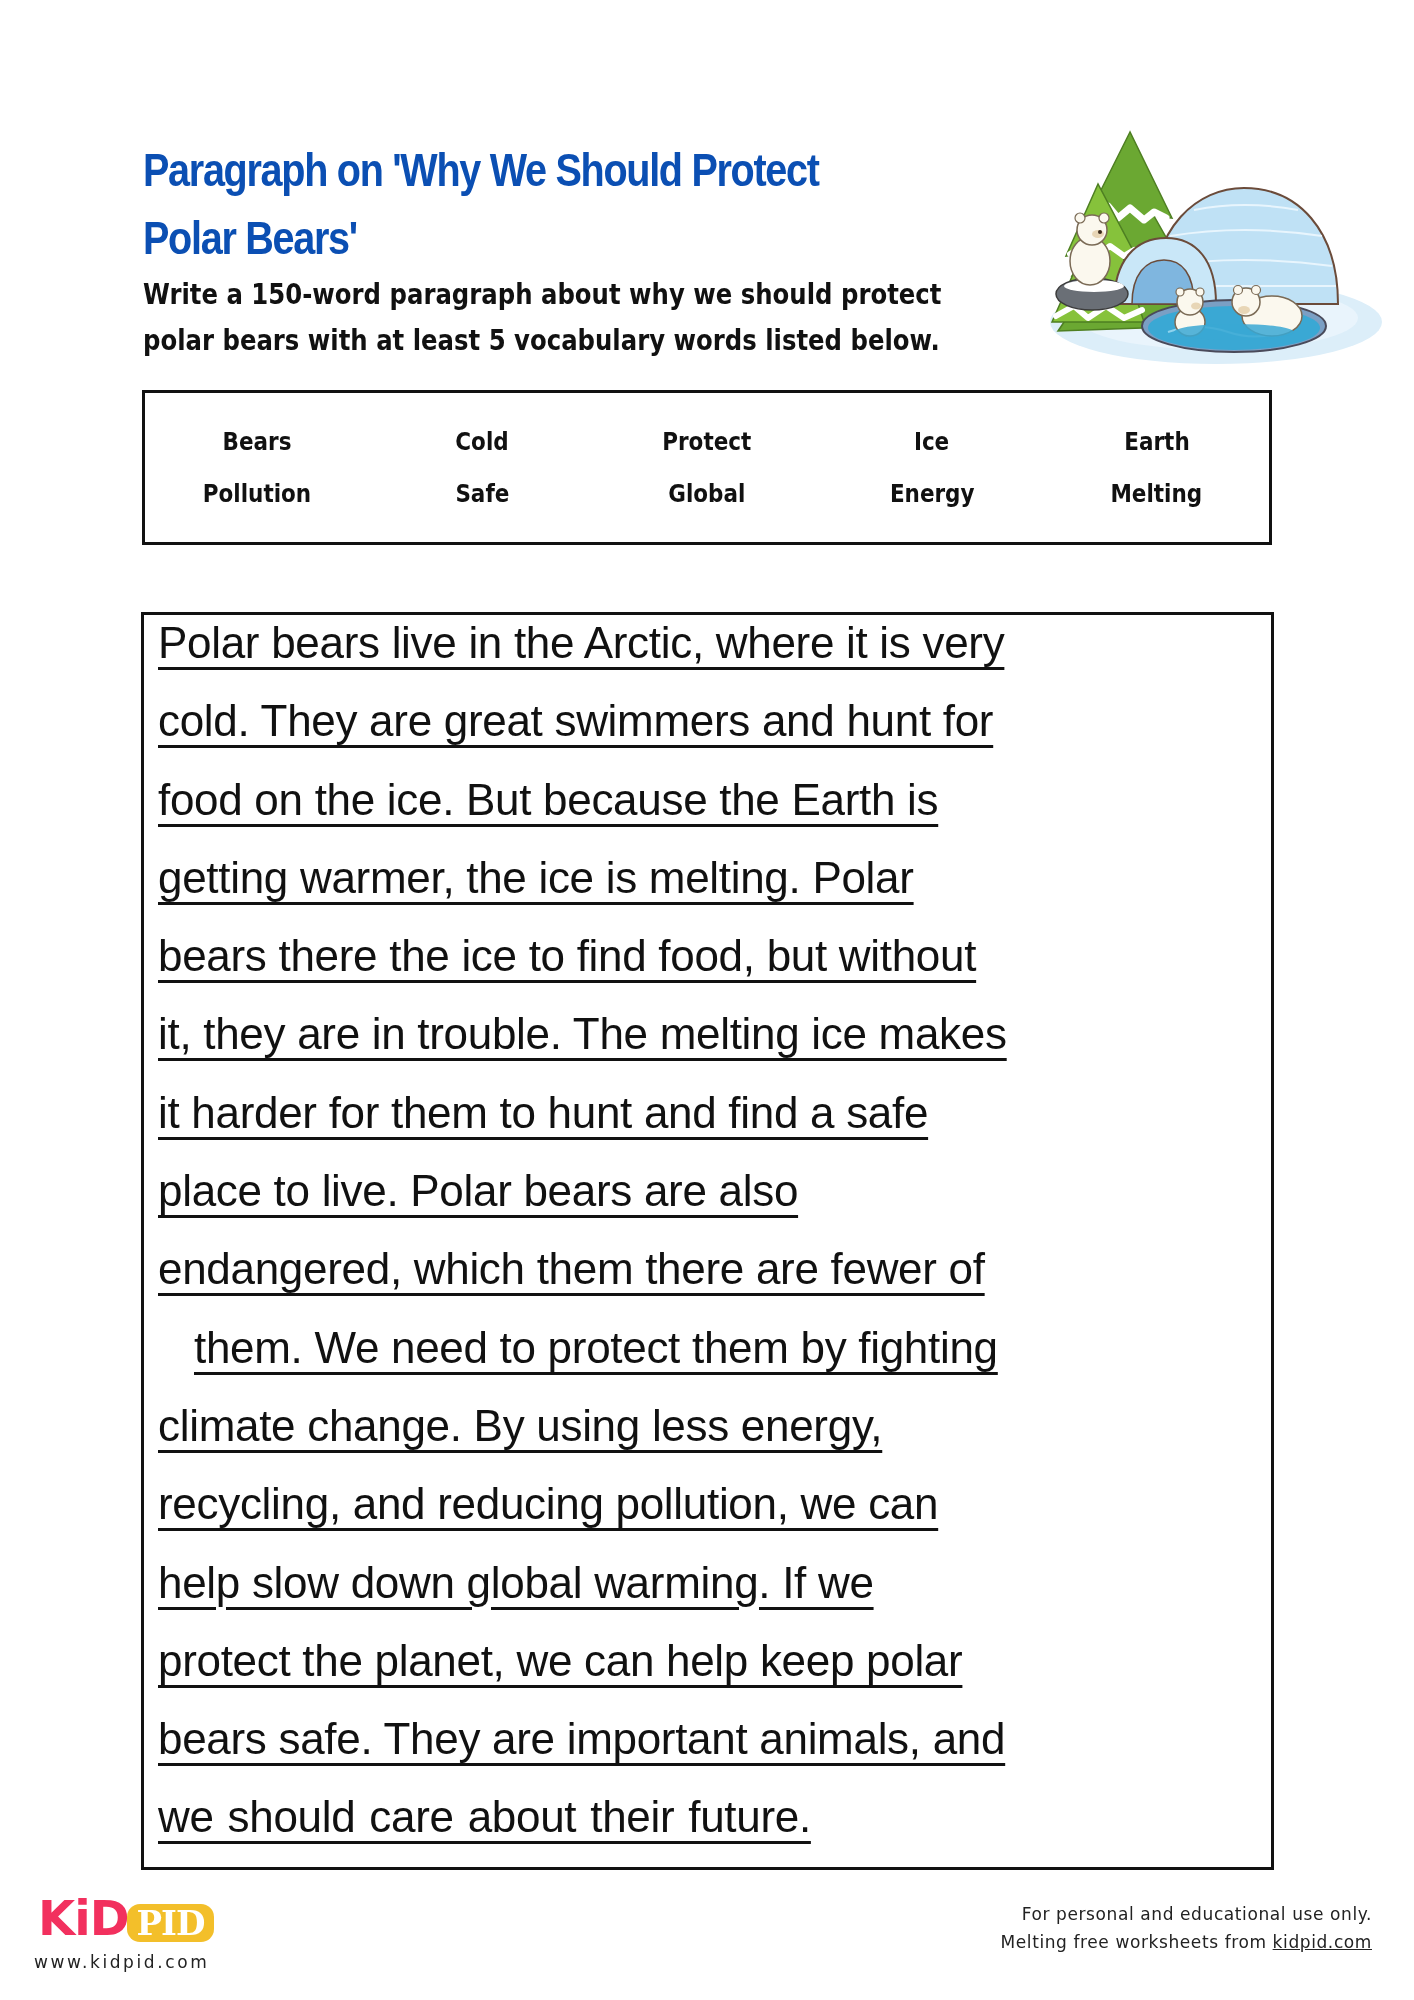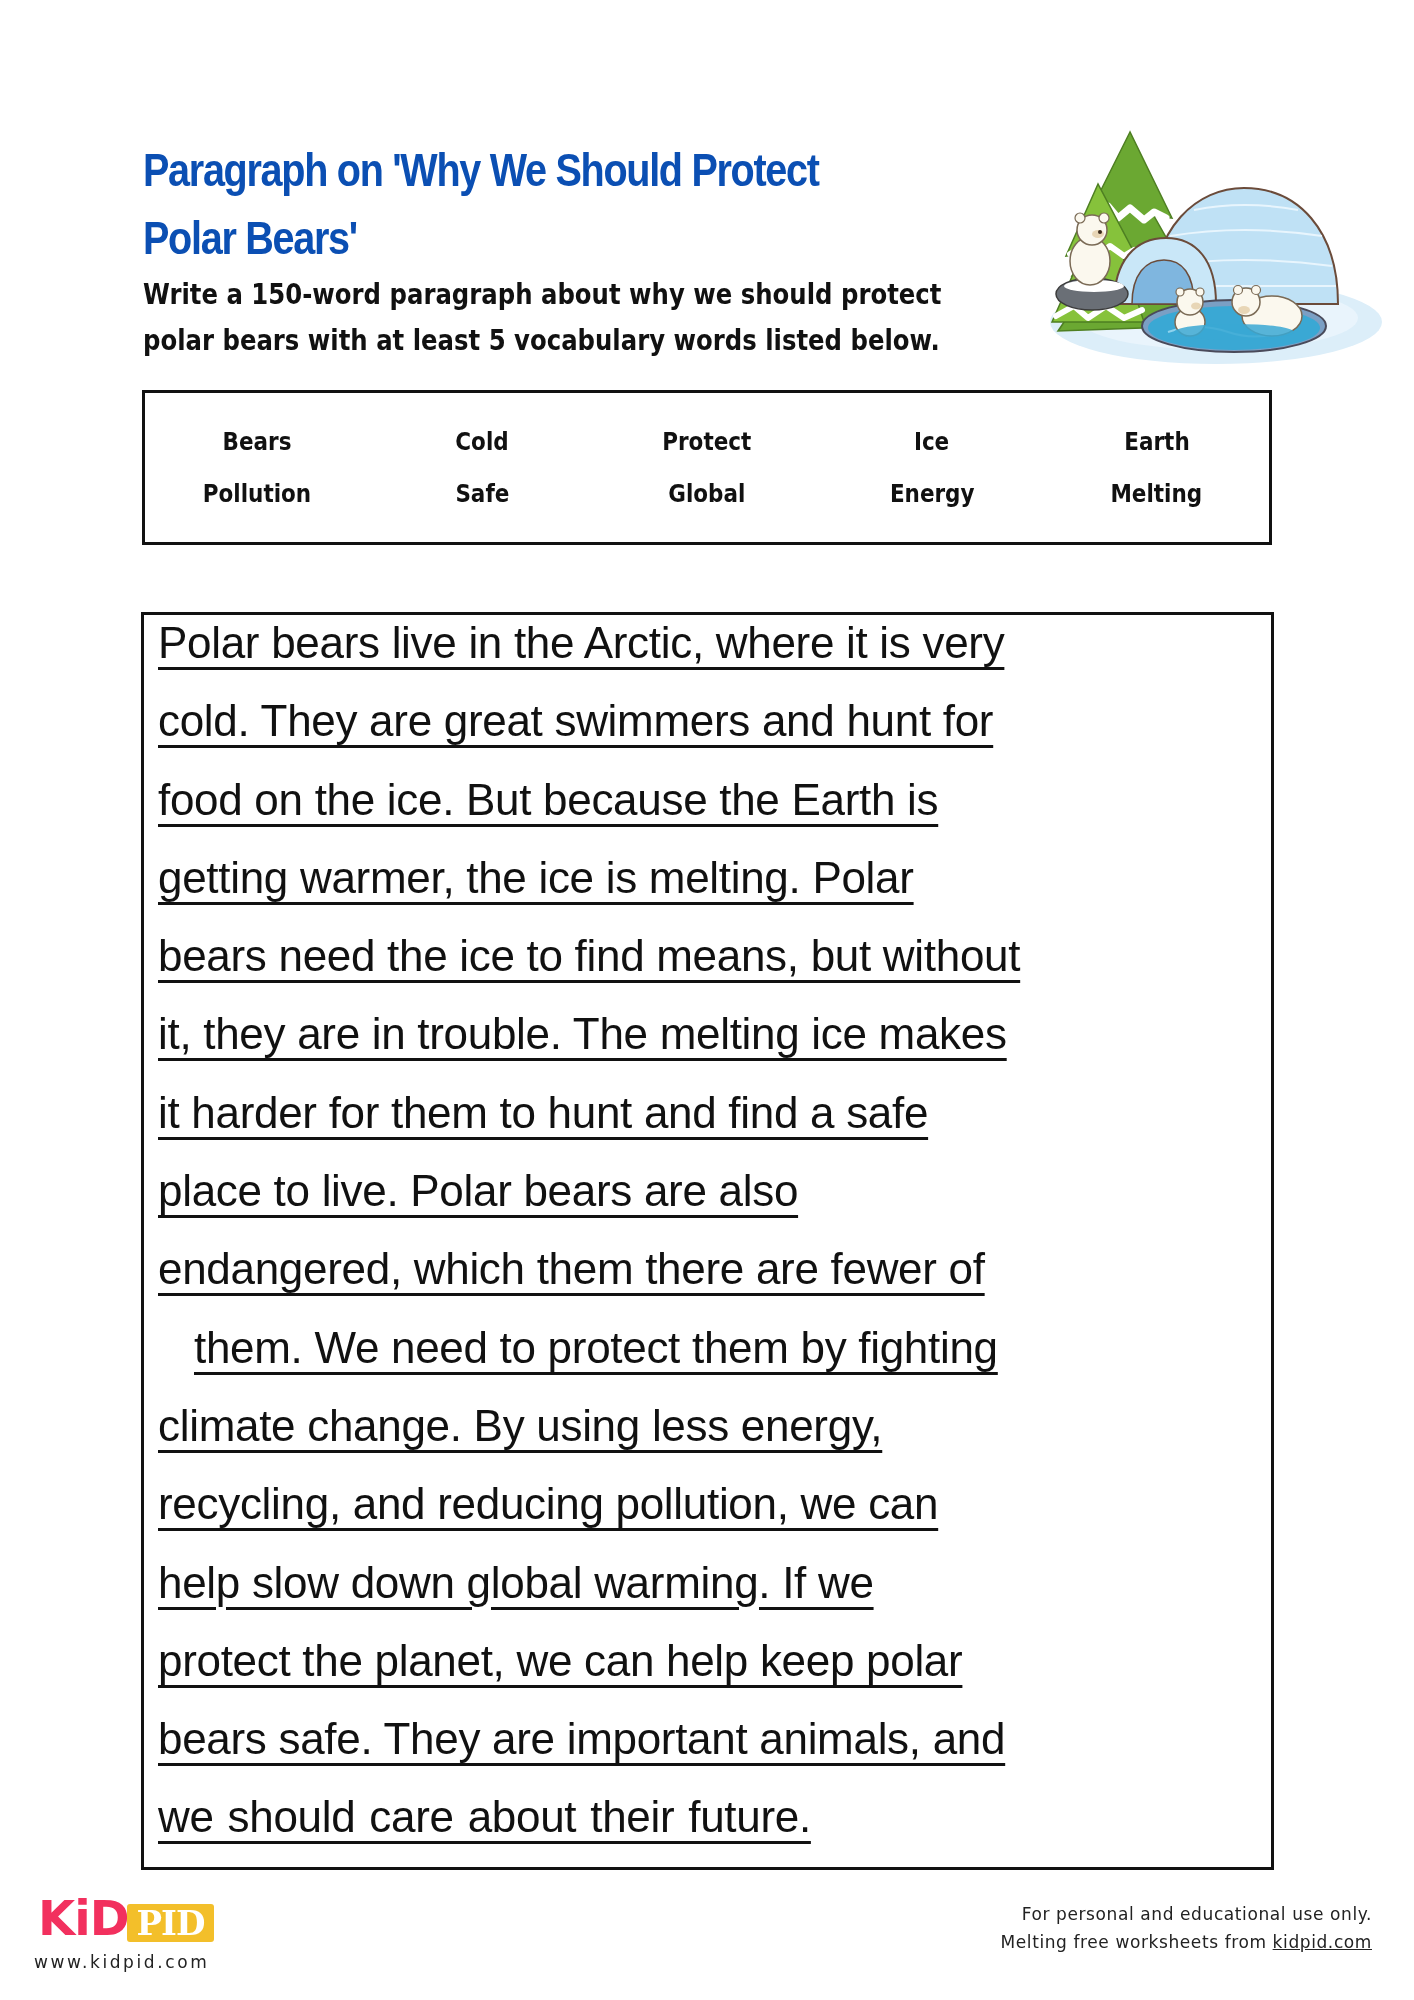--- a/index.html
+++ b/index.html
@@ -48,21 +48,21 @@
     display: block; height: 78.3px; font-size: 44px; line-height: 56px;
     text-align: justify; text-align-last: justify; white-space: nowrap;
     text-decoration: underline; text-decoration-thickness: 3px; text-underline-offset: 9px;
     color: #111; letter-spacing: -0.3px; word-spacing: 2px;
     overflow: visible;
   }
   .para-line.last { text-align-last: left; text-align: center; }
 
   .logo { position: absolute; left: 38px; top: 1890px; width: 200px; height: 90px; }
   .logo-kid { position: absolute; left: 0; top: 0; font-family: "DejaVu Sans", sans-serif; font-weight: bold; font-size: 48px; color: #f2305e; letter-spacing: -1px; line-height: 56px; }
-  .logo-pid { position: absolute; left: 89px; top: 14px; width: 87px; height: 38px; background: #f3bf2a; border-radius: 3px; display: flex; align-items: center; justify-content: center; }
+  .logo-pid { position: absolute; left: 89px; top: 14px; width: 87px; height: 38px; background: #f3bf2a; border-radius: 13px; display: flex; align-items: center; justify-content: center; }
   .logo-pid span { font-family: "DejaVu Serif", serif; font-weight: bold; font-size: 34px; color: #ffffff; line-height: 38px; letter-spacing: -1px; }
   .logo-url { position: absolute; left: -4px; top: 62px; font-family: "DejaVu Sans", sans-serif; font-size: 17px; letter-spacing: 2.6px; color: #222; }
 
   .footer-note {
     position: absolute; right: 42px; top: 1900px; text-align: right;
     font-family: "DejaVu Sans", sans-serif; font-size: 17px; line-height: 28px; color: #222; letter-spacing: 0.6px;
   }
   .footer-note a { color: #222; text-decoration: underline; }
 </style>
 </head>
@@ -164,21 +164,21 @@
       </div>
   </div>
 </div>
 
 <div class="para-box">
   <div class="para">
     <div class="para-line" style="white-space: nowrap; word-spacing: 0px; text-align: left; text-align-last: left;">Polar bears live in the Arctic, where it is very</div>
     <div class="para-line" style="white-space: nowrap; word-spacing: 0px; text-align: left; text-align-last: left;">cold. They are great swimmers and hunt for</div>
     <div class="para-line" style="white-space: nowrap; word-spacing: 0px; text-align: left; text-align-last: left;">food on the ice. But because the Earth is</div>
     <div class="para-line" style="white-space: nowrap; word-spacing: 0px; text-align: center; text-align-last: left;">getting warmer, the ice is melting. Polar</div>
-    <div class="para-line" style="white-space: nowrap; word-spacing: 0px; text-align: left; text-align-last: left;">bears need the ice to find means, but without</div>
+    <div class="para-line" style="white-space: nowrap; word-spacing: 0px; text-align: left; text-align-last: left;">bears there the ice to find food, but without</div>
     <div class="para-line" style="white-space: nowrap; word-spacing: 0px; text-align: left; text-align-last: left;">it, they are in trouble. The melting ice makes</div>
     <div class="para-line" style="white-space: nowrap; word-spacing: 0px; text-align: left; text-align-last: left;">it harder for them to hunt and find a safe</div>
     <div class="para-line" style="white-space: nowrap; word-spacing: 0px; text-align: left; text-align-last: left;">place to live. Polar bears are also</div>
     <div class="para-line" style="white-space: nowrap; word-spacing: 0px; text-align: left; text-align-last: left;">endangered, which them there are fewer of</div>
     <div class="para-line" style="white-space: nowrap; word-spacing: 0px; text-align: left; text-align-last: left; margin-left: 36px;">them. We need to protect them by fighting</div>
     <div class="para-line" style="white-space: nowrap; word-spacing: 0px; text-align: left; text-align-last: left;">climate change. By using less energy,</div>
     <div class="para-line" style="white-space: nowrap; word-spacing: 0px; text-align: left; text-align-last: left;">recycling, and reducing pollution, we can</div>
     <div class="para-line" style="white-space: nowrap; word-spacing: 0px; text-align: left; text-align-last: left;">help slow down global warming. If we</div>
     <div class="para-line" style="white-space: nowrap; word-spacing: 0px; text-align: left; text-align-last: left;">protect the planet, we can help keep polar</div>
     <div class="para-line" style="white-space: nowrap; word-spacing: 0px; text-align: left; text-align-last: left;">bears safe. They are important animals, and</div>

